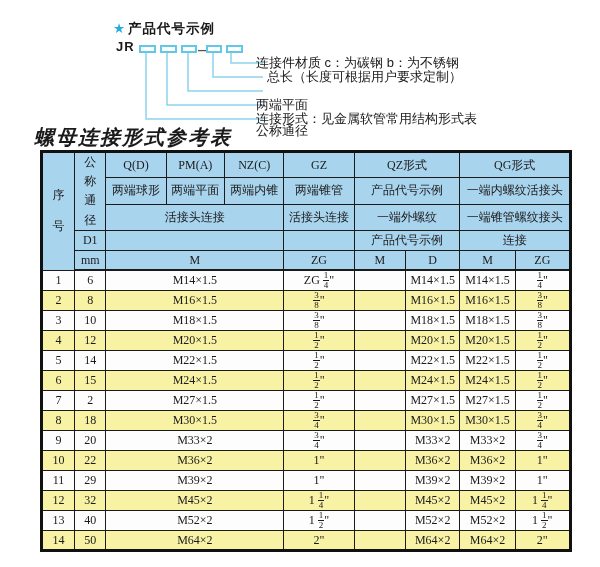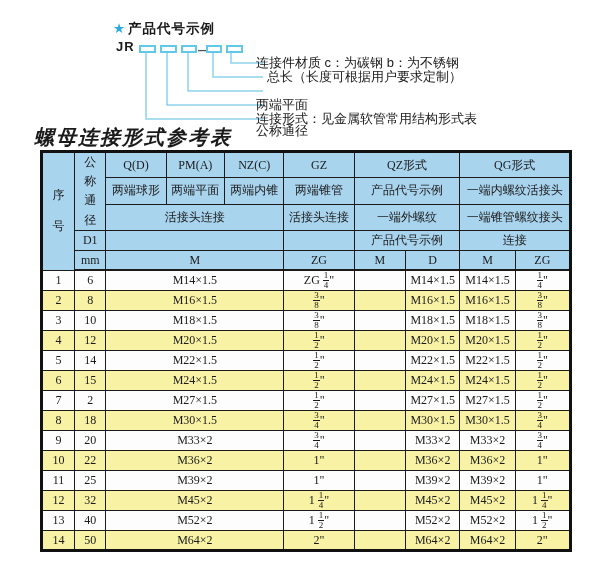--- a/index.html
+++ b/index.html
@@ -217,21 +217,21 @@
           <td class="latin">22</td>
           <td class="latin" colspan="3">M36×2</td>
           <td class="latin">1"</td>
           <td class="latin"></td>
           <td class="latin">M36×2</td>
           <td class="latin">M36×2</td>
           <td class="latin">1"</td>
         </tr>
         <tr>
           <td class="latin">11</td>
-          <td class="latin">25</td>
+          <td class="latin">29</td>
           <td class="latin" colspan="3">M39×2</td>
           <td class="latin">1"</td>
           <td class="latin"></td>
           <td class="latin">M39×2</td>
           <td class="latin">M39×2</td>
           <td class="latin">1"</td>
         </tr>
         <tr class="yellow">
           <td class="latin">12</td>
           <td class="latin">32</td>

